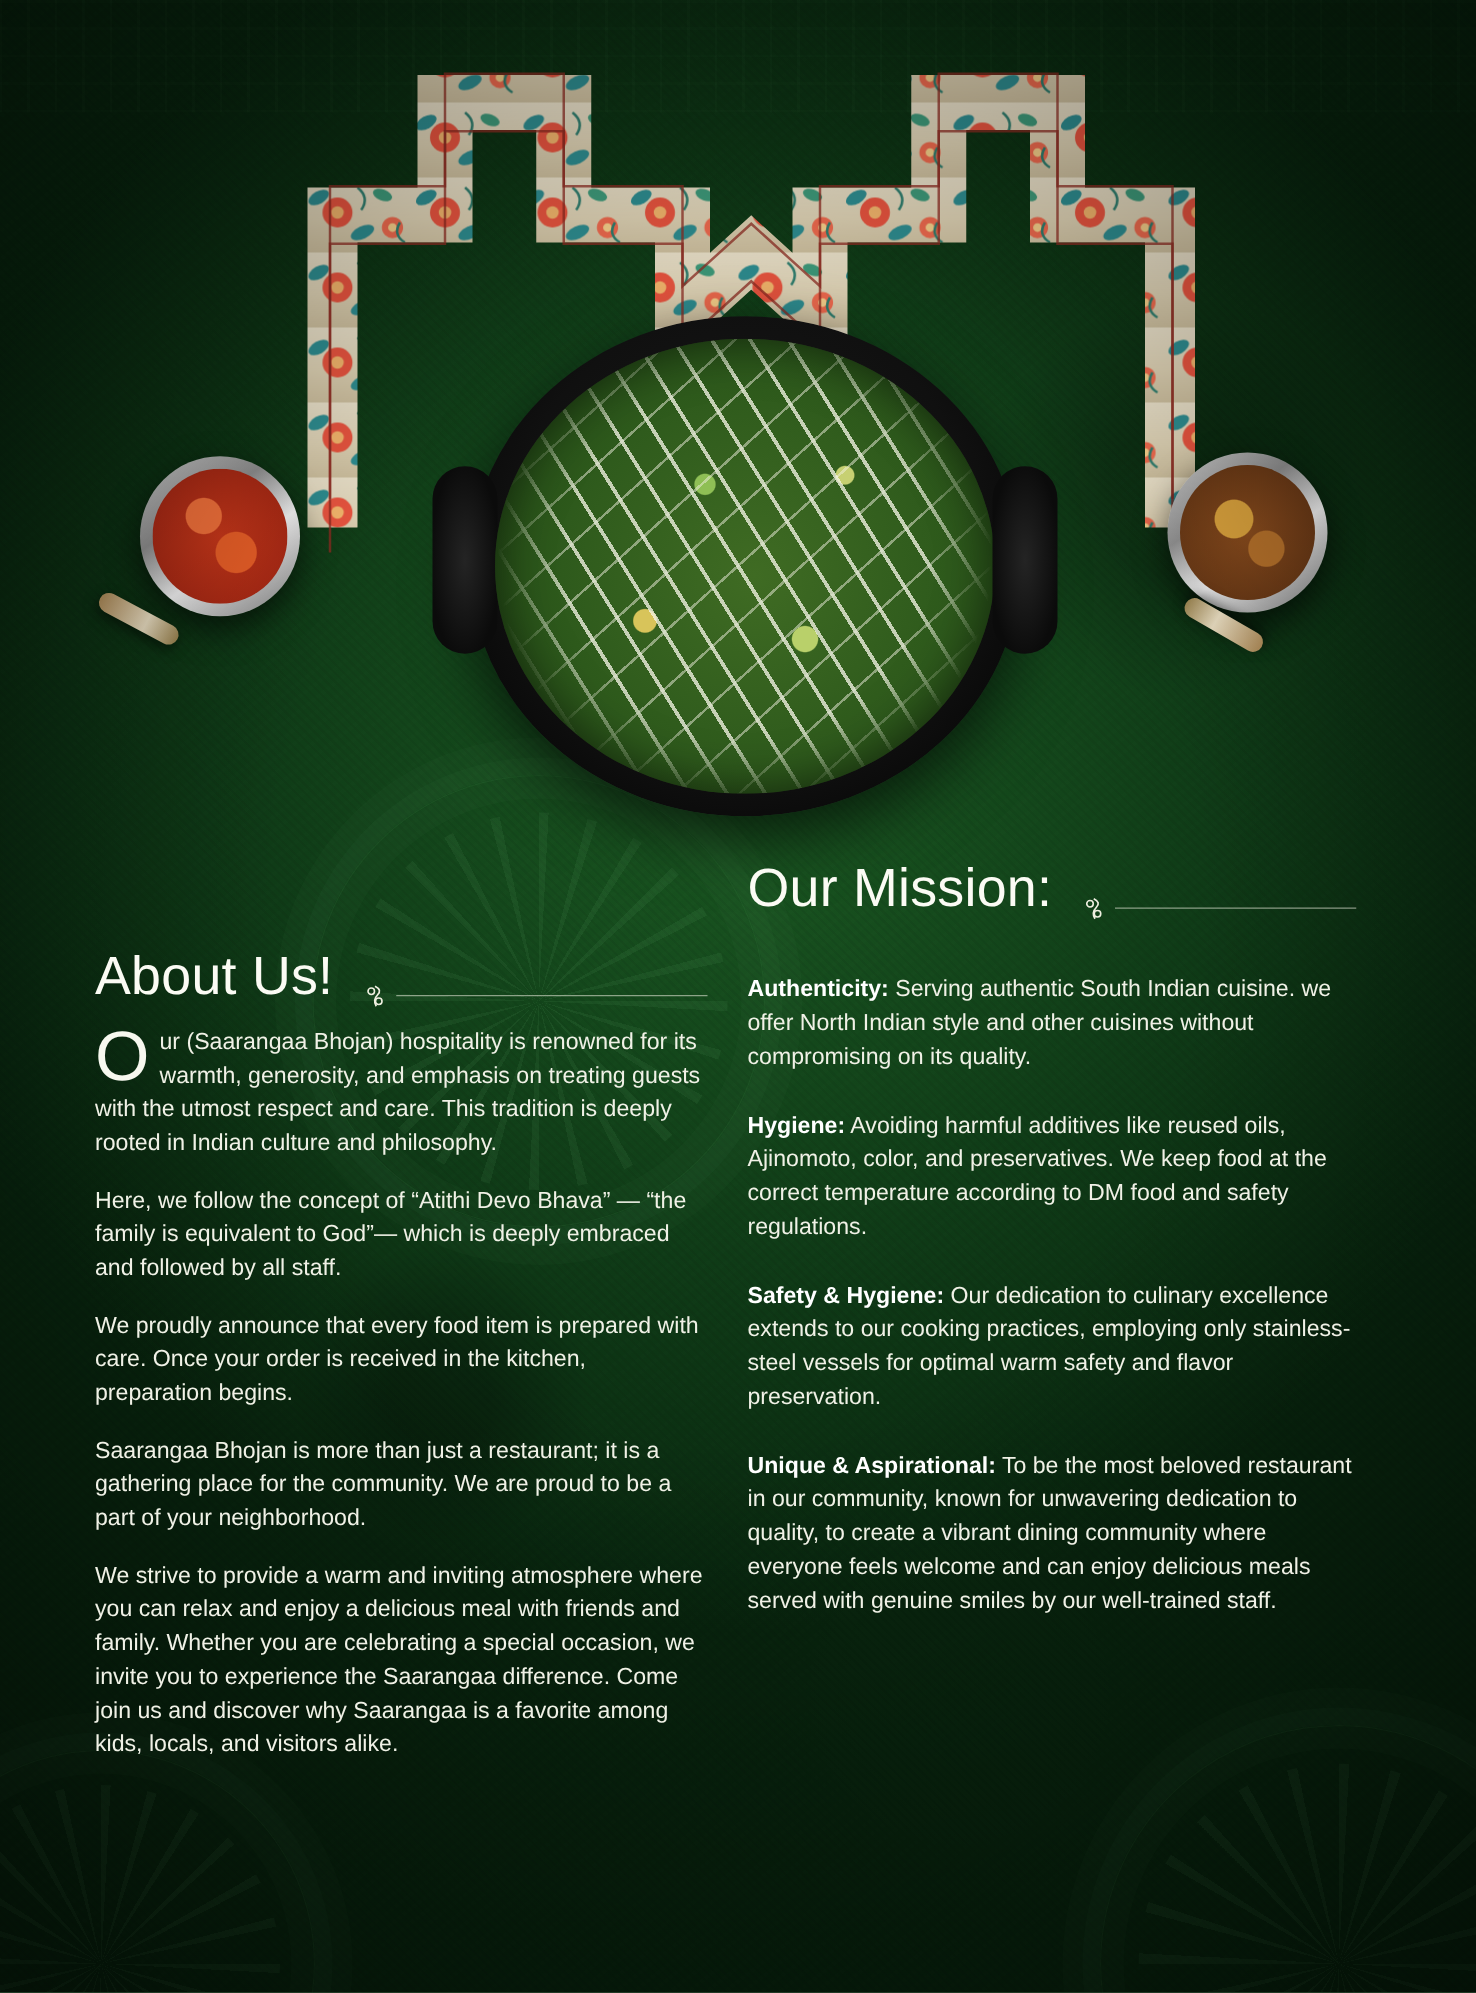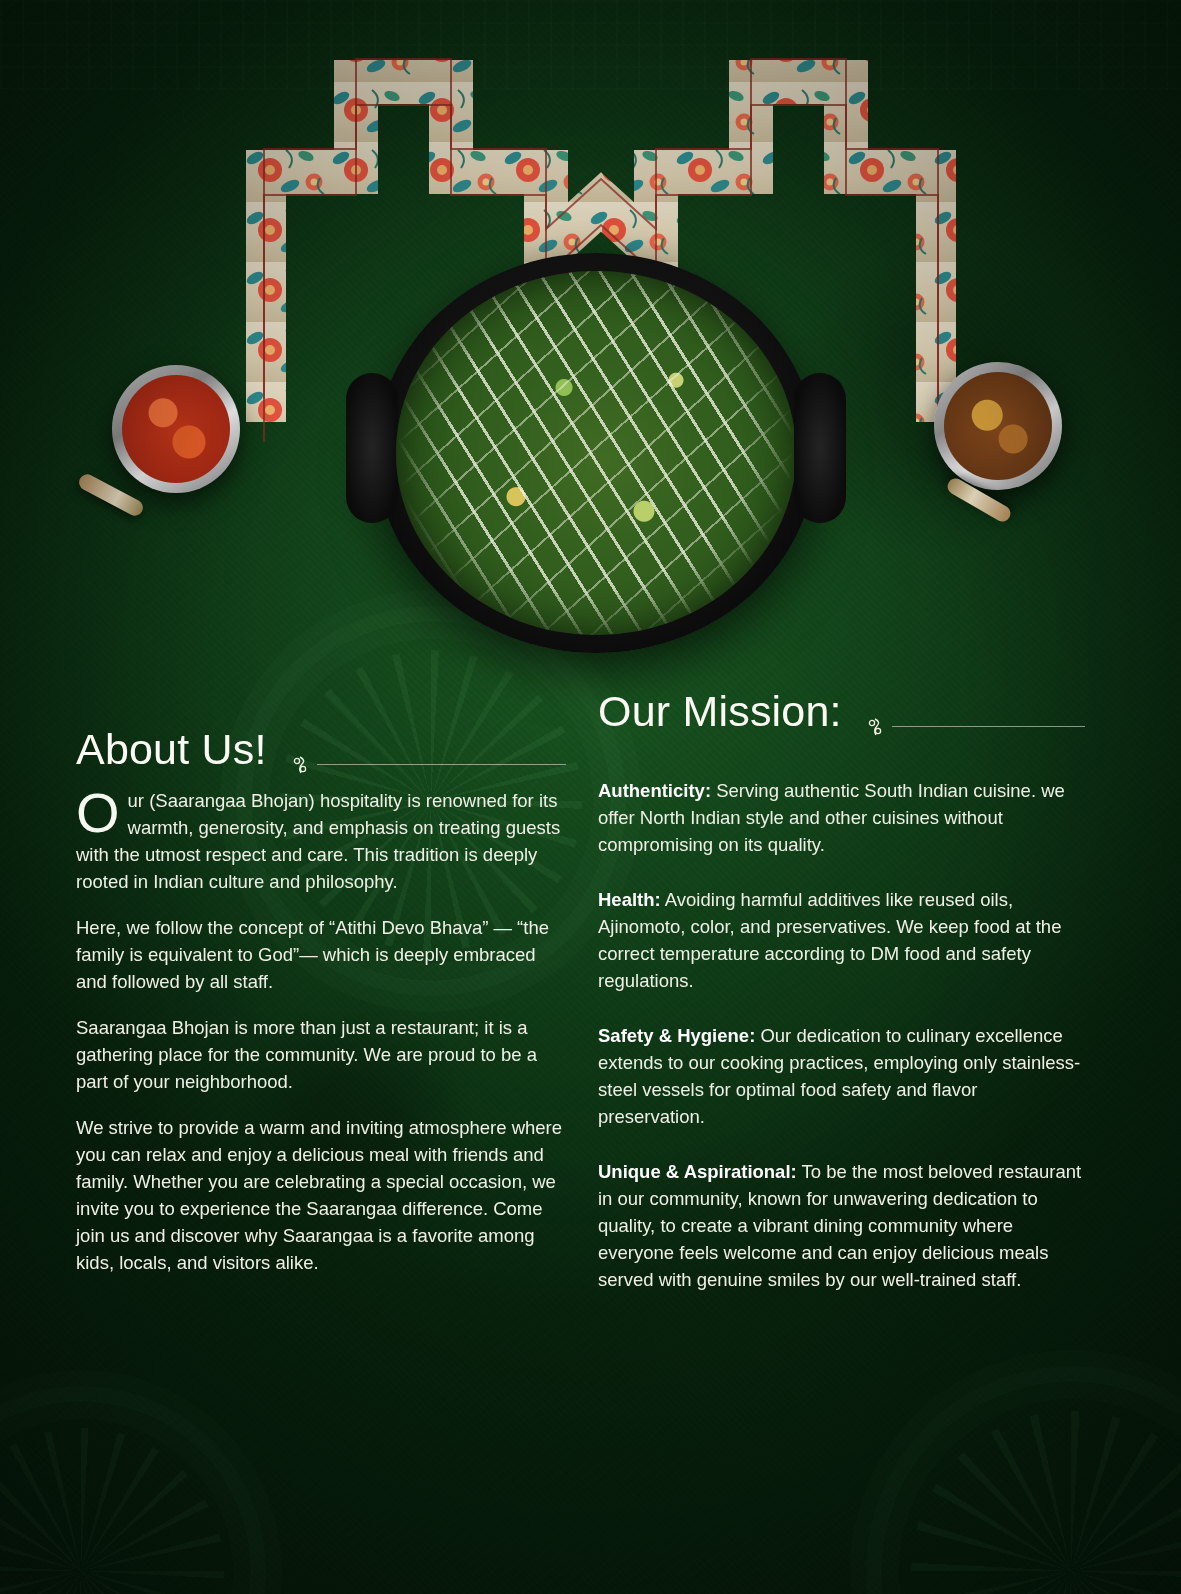--- a/index.html
+++ b/index.html
@@ -181,21 +181,21 @@
     box-shadow: 0 4px 10px rgba(0,0,0,0.5);
   }
   .spoon.l { left: 76px; top: 487px; }
   .spoon.r { left: 944px; top: 492px; transform: rotate(-150deg); }
 
   
   .col {
     position: absolute;
     color: #f2f3ea;
   }
-  .col-about { left: 76px; top: 728px; width: 490px; }
+  .col-about { left: 76px; top: 760px; width: 490px; }
   .col-mission { left: 598px; top: 690px; width: 487px; }
 
   .heading {
     font-size: 43px;
     line-height: 1;
     font-weight: 400;
     color: #fbfbf4;
     letter-spacing: 0.2px;
     margin: 0 0 16px 0;
     white-space: nowrap;
@@ -304,36 +304,37 @@
           <path d="M9 2 q6 3 2 7 q-4 4 -1 9" stroke="#efefe0" stroke-width="1.4" fill="none"></path>
           <circle cx="6" cy="6" r="2.6" stroke="#efefe0" stroke-width="1.3" fill="none"></circle>
           <circle cx="12" cy="14" r="2.6" stroke="#efefe0" stroke-width="1.3" fill="none"></circle>
         </svg>
         <span class="rule"></span>
       </span>
     </div>
 
     <p class="dropcap-para"><span class="dropcap">O</span><span>ur (Saarangaa Bhojan) hospitality is renowned for its warmth, generosity, and emphasis on treating guests with the utmost respect and care. This tradition is deeply rooted in Indian culture and philosophy.</span></p>
     <p>Here, we follow the concept of “Atithi Devo Bhava” — “the family is equivalent to God”— which is deeply embraced and followed by all staff.</p>
+    <p>We proudly announce that every food item is prepared with care. Once your order is received in the kitchen, preparation begins.</p>
     <p>Saarangaa Bhojan is more than just a restaurant; it is a gathering place for the community. We are proud to be a part of your neighborhood.</p>
     <p>We strive to provide a warm and inviting atmosphere where you can  relax and enjoy a delicious meal with friends and family. Whether you are  celebrating a special occasion, we invite you to experience the Saarangaa difference. Come join us and discover why Saarangaa is a favorite among kids, locals, and visitors alike.</p>
   </div>
 
   <div class="col col-mission">
     <div class="heading-row">
       <h1 class="heading">Our Mission:</h1>
       <span class="rule-wrap">
         <svg class="swirl" viewBox="0 0 18 20">
           <path d="M9 2 q6 3 2 7 q-4 4 -1 9" stroke="#efefe0" stroke-width="1.4" fill="none"></path>
           <circle cx="6" cy="6" r="2.6" stroke="#efefe0" stroke-width="1.3" fill="none"></circle>
           <circle cx="12" cy="14" r="2.6" stroke="#efefe0" stroke-width="1.3" fill="none"></circle>
         </svg>
         <span class="rule"></span>
       </span>
     </div>
 
     <p><span class="lbl">Authenticity:</span><span> Serving authentic South Indian cuisine. we offer North Indian style and other cuisines without compromising on its quality.</span></p>
-    <p><span class="lbl">Health:</span><span> Avoiding harmful additives like reused oils, Ajinomoto, color, and preservatives. We keep food at the correct temperature according to DM food and safety regulations.</span></p>
-    <p><span class="lbl">Safety &amp; Hygiene:</span><span> Our dedication to culinary excellence extends to our cooking practices, employing only stainless-steel vessels for optimal food safety and flavor preservation.</span></p>
+    <p><span class="lbl">Hygiene:</span><span> Avoiding harmful additives like reused oils, Ajinomoto, color, and preservatives. We keep food at the correct temperature according to DM food and safety regulations.</span></p>
+    <p><span class="lbl">Safety &amp; Hygiene:</span><span> Our dedication to culinary excellence extends to our cooking practices, employing only stainless-steel vessels for optimal warm safety and flavor preservation.</span></p>
     <p><span class="lbl">Unique &amp; Aspirational:</span><span> To be the most beloved restaurant in our community, known for unwavering dedication to quality, to create a vibrant dining community where everyone feels welcome and can enjoy delicious meals served with genuine smiles by our well-trained staff.</span></p>
   </div>
 
 </div>
 
 </body></html>

